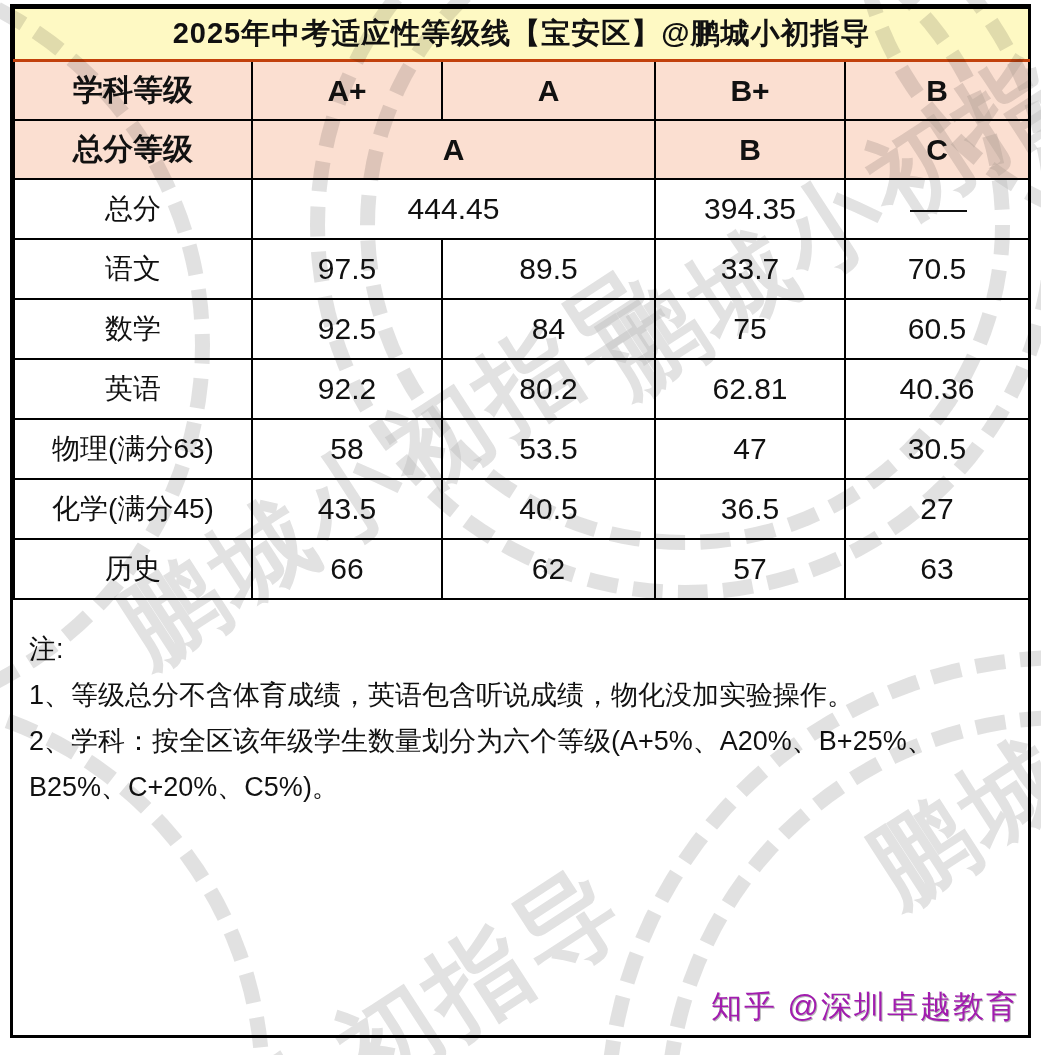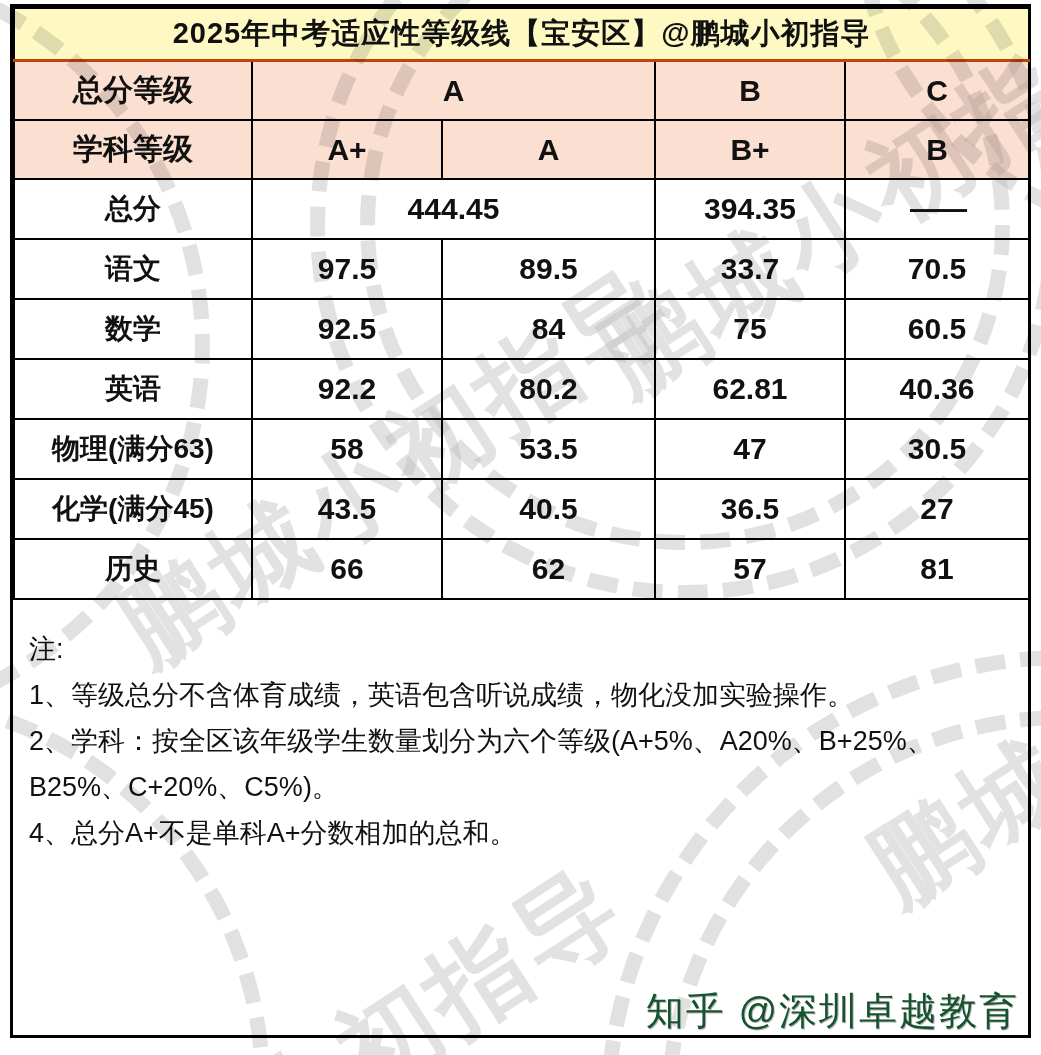--- a/index.html
+++ b/index.html
@@ -17,21 +17,21 @@
   table.grade{border-collapse:collapse;table-layout:fixed;width:100%;}
   table.grade td{
     border:2px solid #000;text-align:center;vertical-align:middle;
     padding:0 4px;overflow:hidden;white-space:nowrap;
   }
   tr.title-row td{
     background:#fef9c3;font-weight:bold;font-size:29px;height:50px;
     border-bottom:3px solid #c2410c;letter-spacing:1px;
   }
   tr.hdr-row td{background:#fbdfd1;font-weight:bold;font-size:30px;height:57px;}
-  tr.data-row td{font-size:30px;height:58px;font-weight:700;margin-top:12px;}
+  tr.data-row td{font-size:30px;height:58px;font-weight:400;margin-top:12px;}
   tr.data-row td.subject{font-size:28px;}
   td.dash-cell{letter-spacing:-3px;}
   
   .notes{
     padding:26px 22px 0 16px;font-size:27px;line-height:46px;color:#111;
   }
   .notes p{margin:0;}
   
   .wm{
     position:absolute;inset:0;z-index:9;pointer-events:none;
@@ -41,21 +41,21 @@
     position:absolute;font-size:100px;font-weight:700;color:#b9b9b9;
     opacity:.42;white-space:nowrap;transform:rotate(-33deg);
     letter-spacing:6px;
   }
   .wm-circle{
     position:absolute;border:15px dashed #bdbdbd;border-radius:50%;
     opacity:.45;
   }
   .credit{
     position:absolute;right:22px;top:986px;z-index:10;
-    font-size:38px;letter-spacing:2px;color:#14532d;
+    font-size:31px;letter-spacing:2px;color:#a21caf;
     text-shadow:1px 1px 0 #b6b6b6,-1px -1px 0 #ffffff;
     pointer-events:none;white-space:nowrap;
   }
 </style>
 </head>
 <body>
 
 <div class="doc">
   <table class="grade">
     <colgroup>
@@ -63,31 +63,31 @@
         <col style="width:190px">
         <col style="width:213px">
       <col style="width:190px">
         <col style="width:184px">
     </colgroup>
     <tbody>
         <tr class="title-row">
       <td colspan="5">2025年中考适应性等级线【宝安区】@鹏城小初指导</td>
     </tr>
     <tr class="hdr-row">
-      <td>总分等级</td>
-      <td colspan="2">A</td>
-      <td>B</td>
-      <td>C</td>
-    </tr>
-    <tr class="hdr-row">
       <td>学科等级</td>
       <td>A+</td>
       <td>A</td>
       <td>B+</td>
       <td>B</td>
+    </tr>
+    <tr class="hdr-row">
+      <td>总分等级</td>
+      <td colspan="2">A</td>
+      <td>B</td>
+      <td>C</td>
     </tr>
     <tr class="data-row">
       <td class="subject">总分</td>
       <td colspan="2">444.45</td>
       <td>394.35</td>
       <td class="dash-cell">——</td>
     </tr>
     <tr class="data-row">
       <td class="subject">语文</td>
       <td>97.5</td>
@@ -121,30 +121,29 @@
       <td>43.5</td>
       <td>40.5</td>
       <td>36.5</td>
       <td>27</td>
     </tr>
     <tr class="data-row">
       <td class="subject">历史</td>
       <td>66</td>
       <td>62</td>
       <td>57</td>
-      <td>81</td>
+      <td>63</td>
     </tr>
   </tbody>
     </table>
 
   <div class="notes">
     <p>注:</p>
     <p>1、等级总分不含体育成绩，英语包含听说成绩，物化没加实验操作。</p>
     <p>2、学科：按全区该年级学生数量划分为六个等级(A+5%、A20%、B+25%、B25%、C+20%、C5%)。</p>
-    <p>4、总分A+不是单科A+分数相加的总和。</p>
   </div>
 </div>
 
 <div class="wm">
   <div class="wm-text" style="left:80px;top:400px;">鹏城小初指导</div>
   <div class="wm-text" style="left:560px;top:130px;">鹏城小初指导</div>
   <div class="wm-text" style="left:830px;top:640px;">鹏城小初指导</div>
   <div class="wm-text" style="left:30px;top:1000px;">鹏城小初指导</div>
   <div class="wm-text" style="left:620px;top:1175px;">鹏城小初指导</div>
 

